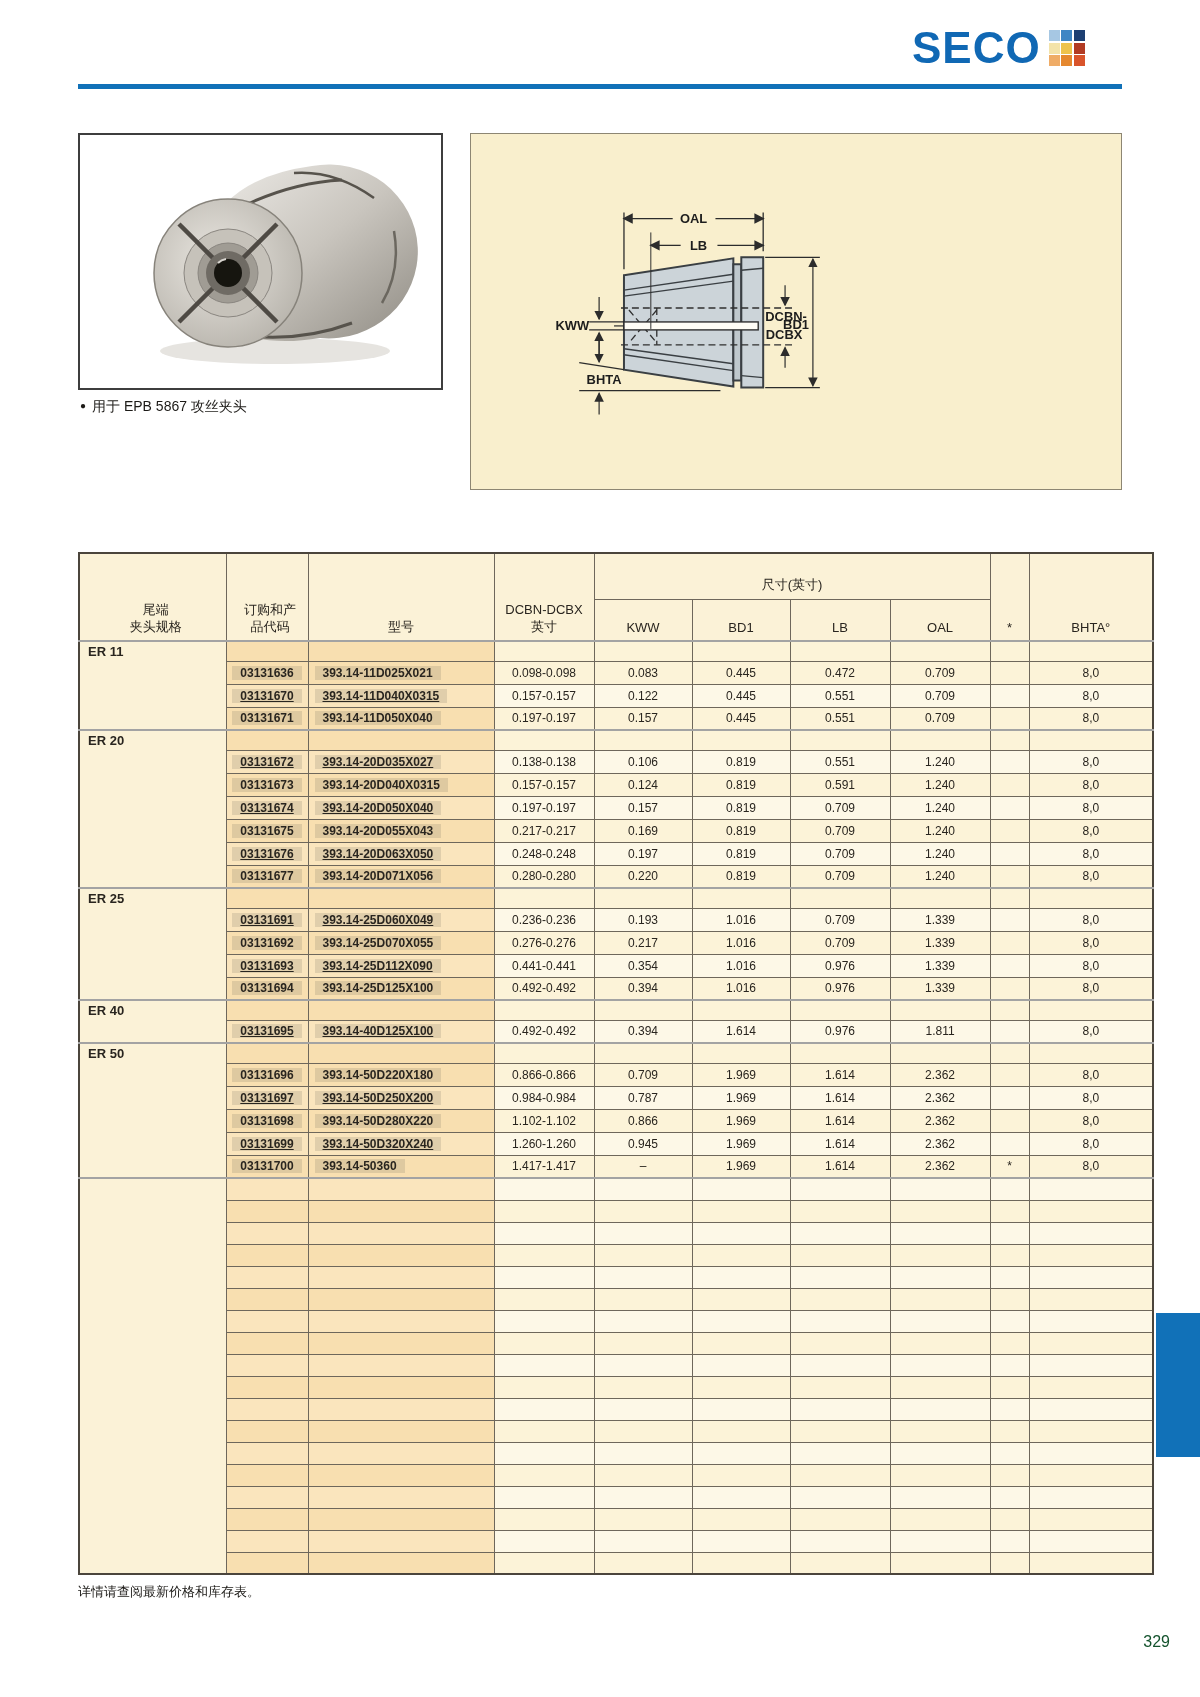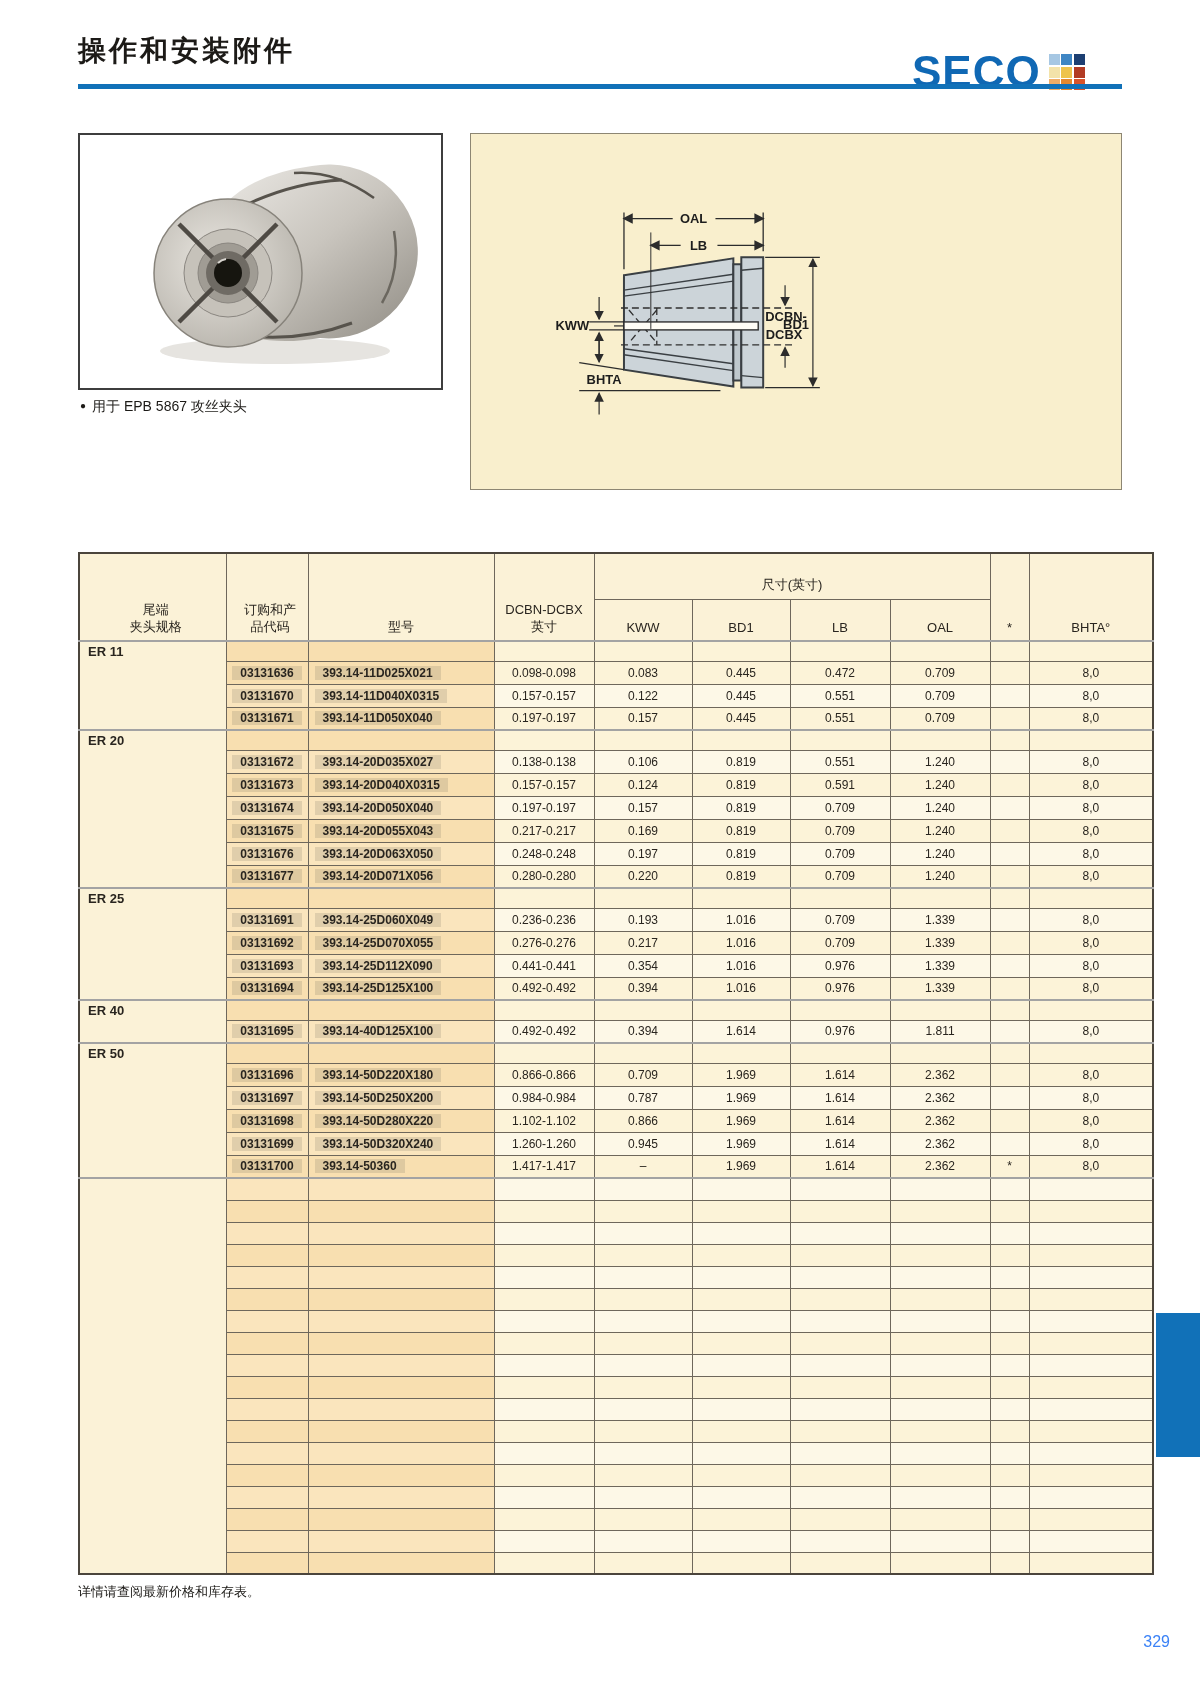--- a/index.html
+++ b/index.html
@@ -1,21 +1,21 @@
 <!DOCTYPE html>
 <html><head>
 <meta charset="utf-8">
 <style>
   html,body{margin:0;padding:0;background:#ffffff;}
   .page{position:relative;width:1200px;height:1697px;background:#ffffff;overflow:hidden;
         font-family:"Liberation Sans","DejaVu Sans",sans-serif;color:#1c1a17;}
 
   
   .hdr-title{position:absolute;left:78px;top:32px;font-size:28px;font-weight:bold;letter-spacing:3px;}
-  .logo{position:absolute;left:912px;top:52px;display:flex;align-items:center;}
+  .logo{position:absolute;left:912px;top:28px;display:flex;align-items:center;}
   .logo-text{font-size:44px;font-weight:bold;letter-spacing:1px;line-height:40px;}
   .logo-grid{display:grid;grid-template-columns:repeat(3,11px);grid-template-rows:repeat(3,11px);gap:1.5px;margin-left:8px;}
   .logo-grid span{display:block;width:11px;height:11px;}
   .blue-rule{position:absolute;left:78px;top:84px;width:1044px;height:5px;}
 
   .sec-heading{position:absolute;left:78px;top:100px;font-size:18px;font-weight:bold;}
 
   
   .photo-box{position:absolute;left:78px;top:133px;width:365px;height:257px;background:#ffffff;border:2px solid #3e3e3e;box-sizing:border-box;}
   .photo-box svg{width:100%;height:100%;display:block;}
@@ -43,39 +43,38 @@
   th .l{display:block;line-height:17px;text-align:center;}
 
   .spec-table tbody tr{height:23px;}
   .spec-table tbody tr.gspacer{height:20px;}
   .spec-table tbody tr.gspacer td{border-top:2px solid #a3a3a3;}
   .spec-table tbody tr.erow{height:22px;}
   td.c1{background:#fbf2d7;text-align:left;vertical-align:top;padding:2px 0 0 8px;font-weight:bold;font-size:13px;}
   td.c2{background:#f8dfb0;text-align:center;font-weight:bold;}
   td.c3{background:#f8dfb0;text-align:left;padding-left:6px;font-weight:bold;}
   td.cv{background:#fcf3d8;text-align:center;}
-  tr.alt td.c2,tr.alt td.c3{background:#fae5bd;}
+  tr.alt td.c2,tr.alt td.c3{background:#fae5bd;text-decoration:underline;}
   tr.alt td.cv{background:#fdf8e7;}
   .hl{background:rgba(122,114,101,0.20);padding:0 8px;}
 
   
   .fn1{position:absolute;left:78px;top:1583px;font-size:13px;font-weight:normal;}
   .fn2{position:absolute;left:78px;top:1604px;font-size:13px;}
   .fn2 b{font-weight:bold;}
   .fn-hl{background:#dbe4ee;}
 
   .side-tab{position:absolute;left:1156px;top:1313px;width:44px;height:144px;}
-  .page-num{position:absolute;left:1110px;top:1633px;width:60px;text-align:right;font-size:16px;color:#3b82f6;}
+  .page-num{position:absolute;left:1110px;top:1633px;width:60px;text-align:right;font-size:16px;color:#14532d;}
 </style>
 </head>
 <body>
 
 <div class="page">
 
-  <div class="hdr-title">操作和安装附件</div>
 
   <div class="logo">
     <span class="logo-text" style="color: rgb(16, 104, 180);">SECO</span>
     <span class="logo-grid">
         <span style="background: rgb(166, 199, 227);"></span>
         <span style="background: rgb(63, 134, 196);"></span>
         <span style="background: rgb(29, 63, 114);"></span>
         <span style="background: rgb(243, 227, 170);"></span>
         <span style="background: rgb(238, 195, 77);"></span>
         <span style="background: rgb(178, 59, 36);"></span>

